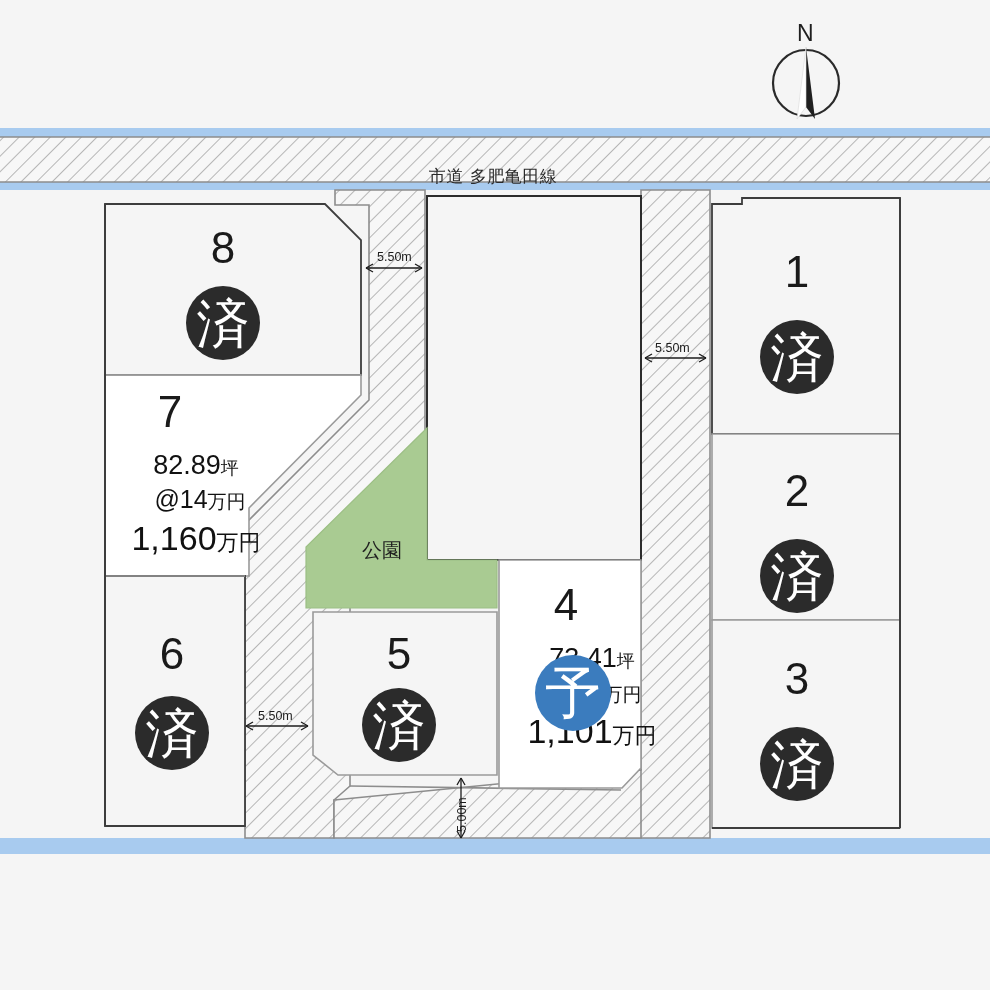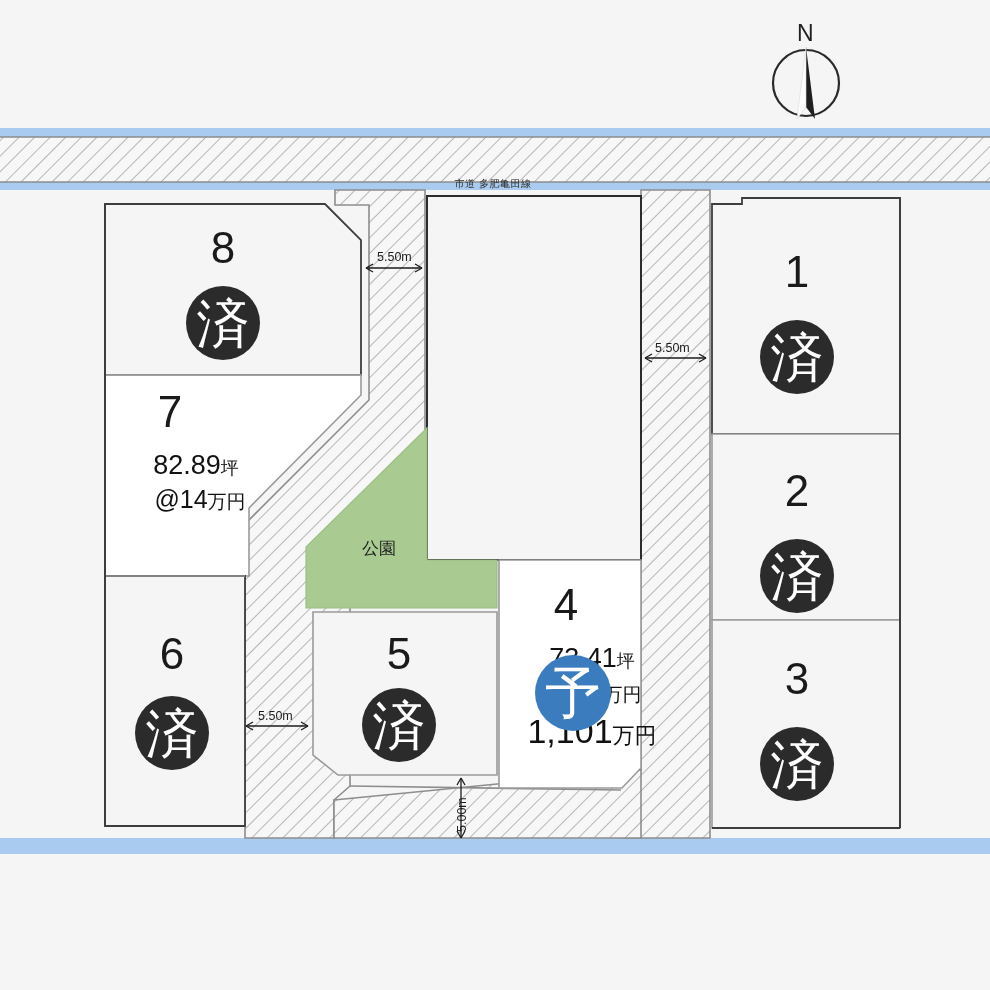--- a/index.html
+++ b/index.html
@@ -84,42 +84,41 @@
   }
   .price-block .row3 {
     font-size: 34px;
     margin-top: 4px;
   }
   .price-block .row3 .unit {
     font-size: 22px;
   }
   .road-name {
     position: absolute;
-    font-size: 10px;
+    font-size: 17px;
     color: #2a2a2a;
     letter-spacing: 0.5px;
     white-space: nowrap;
     font-family: "DejaVu Sans", sans-serif;
-    margin-top: 12px;
   }
   .dim-label {
     position: absolute;
     font-size: 12.5px;
     color: #1c1c1c;
     background: transparent;
     white-space: nowrap;
     font-family: "Liberation Sans", sans-serif;
   }
   .dim-label.vertical {
     transform: rotate(-90deg);
     transform-origin: left top;
   }
   .park-label {
     position: absolute;
-    font-size: 17px;
+    font-size: 20px;
     color: #1f1f1f;
     white-space: nowrap;
     font-family: "DejaVu Sans", sans-serif;
   }
   .compass-n {
     position: absolute;
     font-size: 23px;
     color: #1f1f1f;
     font-family: "Liberation Sans", sans-serif;
   }
@@ -246,20 +245,21 @@
   <div class="dim-label" style="left:258px; top:709px;">5.50m</div>
   <div class="dim-label vertical" style="left:455px; top:832px;">5.00m</div>
 
   <div class="lot-label lot-num" style="left:223px; top:226px; transform:translateX(-50%);">8</div>
   <div class="badge badge-sold" style="left:186px; top:286px;">済</div>
 
   <div class="lot-label lot-num" style="left:170px; top:390px; transform:translateX(-50%);">7</div>
   <div class="price-block" style="left:170px; top:450px; transform:translateX(-50%);">
     <div class="row1"><span>82.89</span><span class="unit">坪</span></div>
     <div class="row2"><span>@</span><span>14</span><span class="unit">万円</span></div>
+    <div class="row3"><span>1,160</span><span class="unit">万円</span></div>
   </div>
 
   <div class="lot-label lot-num" style="left:172px; top:632px; transform:translateX(-50%);">6</div>
   <div class="badge badge-sold" style="left:135px; top:696px;">済</div>
 
   <div class="lot-label lot-num" style="left:399px; top:632px; transform:translateX(-50%);">5</div>
   <div class="badge badge-sold" style="left:362px; top:688px;">済</div>
 
   <div class="lot-label lot-num" style="left:566px; top:583px; transform:translateX(-50%);">4</div>
   <div class="price-block" style="left:566px; top:643px; transform:translateX(-50%);">

